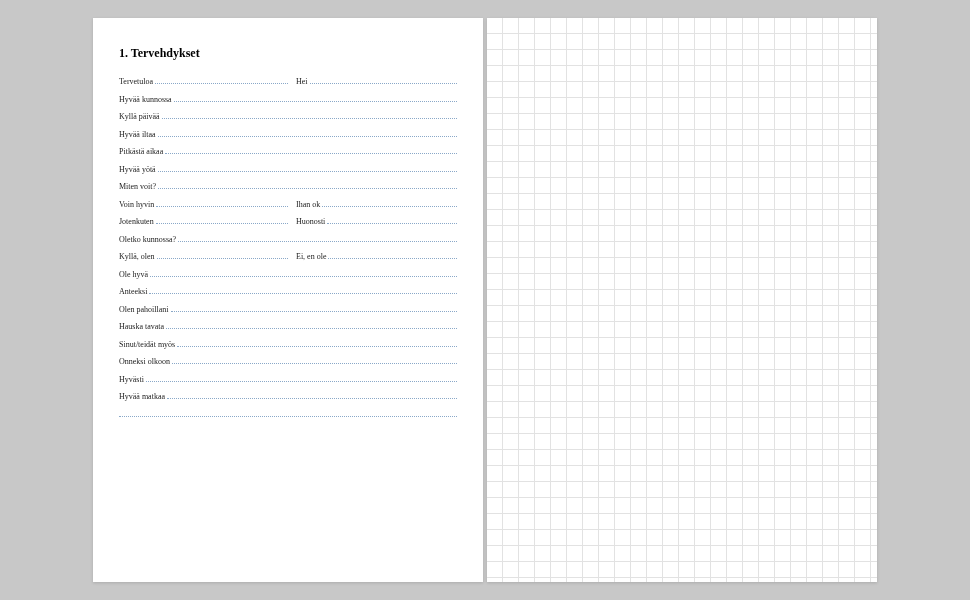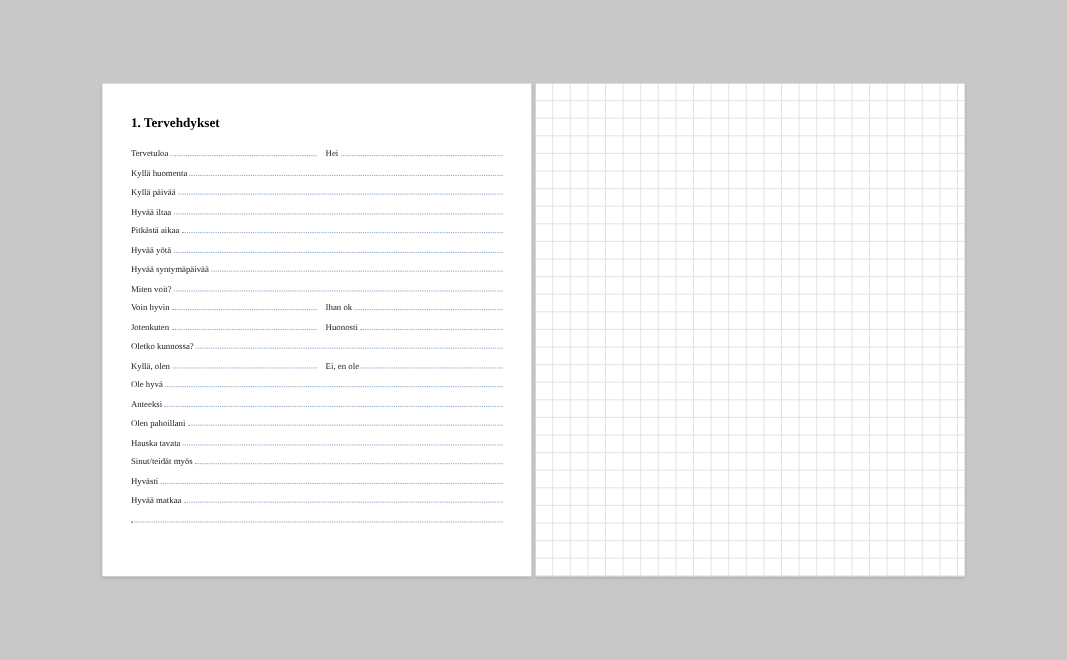--- a/index.html
+++ b/index.html
@@ -11,21 +11,21 @@
     align-items: center;
     justify-content: center;
     font-family: Georgia, 'Times New Roman', serif;
   }
   .spread {
     display: flex;
     gap: 4px;
   }
   .page {
     width: 390px;
-    height: 448px;
+    height: 564px;
     background: #ffffff;
     box-shadow: 0 1px 3px rgba(0,0,0,0.15);
     position: relative;
   }
   .page-left {
     padding: 28px 26px 18px 26px;
   }
   .page-right {
     background-image:
       linear-gradient(#e2e2e2 1px, transparent 1px),
@@ -75,41 +75,37 @@
           <span class="half">
             <span class="term">Tervetuloa</span>
             <span class="dots"></span>
           </span>
           <span class="half">
             <span class="term">Hei</span>
             <span class="dots"></span>
           </span>
         </div>
         <div class="row">
-          <span class="term">Kyllä huomenta</span>
+          <span class="term">Hyvää kunnossa</span>
           <span class="dots"></span>
         </div>
         <div class="row">
           <span class="term">Kyllä päivää</span>
           <span class="dots"></span>
         </div>
         <div class="row">
           <span class="term">Hyvää iltaa</span>
           <span class="dots"></span>
         </div>
         <div class="row">
           <span class="term">Pitkästä aikaa</span>
           <span class="dots"></span>
         </div>
         <div class="row">
           <span class="term">Hyvää yötä</span>
-          <span class="dots"></span>
-        </div>
-        <div class="row">
-          <span class="term">Hyvää syntymäpäivää</span>
           <span class="dots"></span>
         </div>
         <div class="row">
           <span class="term">Miten voit?</span>
           <span class="dots"></span>
         </div>
         <div class="row">
           <span class="half">
             <span class="term">Voin hyvin</span>
             <span class="dots"></span>
@@ -157,20 +153,24 @@
         </div>
         <div class="row">
           <span class="term">Hauska tavata</span>
           <span class="dots"></span>
         </div>
         <div class="row">
           <span class="term">Sinut/teidät myös</span>
           <span class="dots"></span>
         </div>
         <div class="row">
+          <span class="term">Onneksi olkoon</span>
+          <span class="dots"></span>
+        </div>
+        <div class="row">
           <span class="term">Hyvästi</span>
           <span class="dots"></span>
         </div>
         <div class="row">
           <span class="term">Hyvää matkaa</span>
           <span class="dots"></span>
         </div>
       </div>
     <div class="row bottomline">
       <span class="dots"></span>

